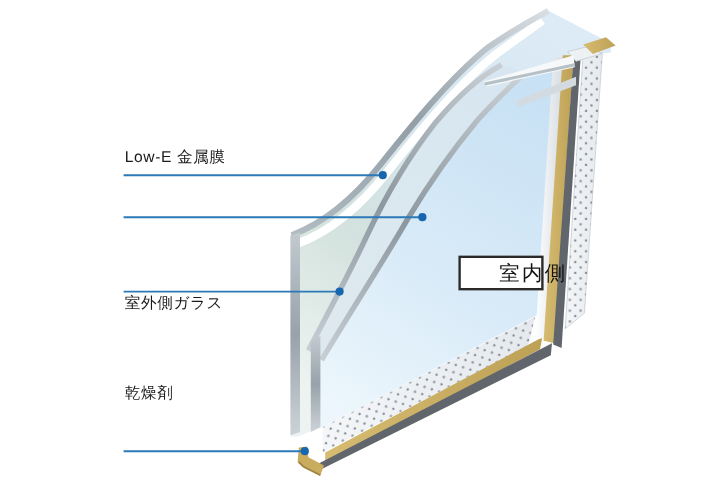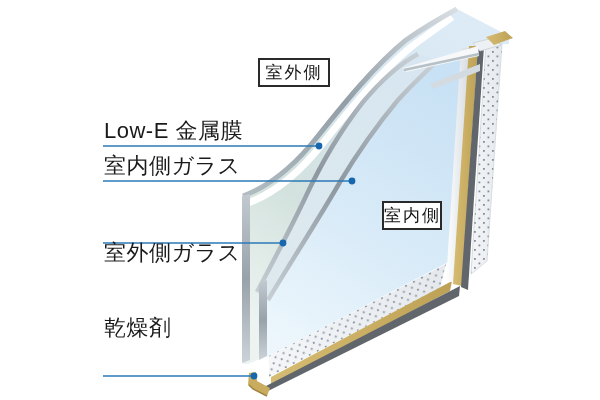--- a/index.html
+++ b/index.html
@@ -3,30 +3,30 @@
 <meta charset="utf-8">
 <style>
   html,body{margin:0;padding:0;background:#fff;}
   #stage{
     position:relative;width:600px;height:400px;background:#ffffff;
     font-family:"Liberation Sans","DejaVu Sans",sans-serif;overflow:hidden;
   }
   #art{position:absolute;left:0;top:0;z-index:1;}
   .callout{
     position:absolute;left:104px;z-index:3;color:#1a1a1a;
-    font-size:22px;line-height:19px;white-space:nowrap;letter-spacing:0.5px;
+    font-size:13px;line-height:19px;white-space:nowrap;letter-spacing:0.5px;
   }
   .side-box{
     position:absolute;z-index:3;box-sizing:border-box;height:29px;
     background:#ffffff;border:2px solid #2a2a2a;color:#111;
     font-size:17px;line-height:25px;text-align:center;letter-spacing:2px;
     white-space:nowrap;
   }
   #box-outdoor{left:258px;top:58px;width:72px;}
-  #box-indoor{left:382px;top:201px;width:60px;}
+  #box-indoor{left:382px;top:213px;width:71px;padding-left:32px;}
   #label-lowe{top:121px;}
   #label-indoor-glass{top:156px;}
   #label-outdoor-glass{top:219px;margin-top:24px;}
   #label-desiccant{top:318px;}
 </style>
 </head>
 <body>
 
 <div id="stage">
 
@@ -136,20 +136,18 @@
     </g>
     <g fill="#1767ae">
       <circle cx="319" cy="146" r="3.4"></circle>
       <circle cx="352" cy="181" r="3.4"></circle>
       <circle cx="283" cy="243" r="3.4"></circle>
       <circle cx="254" cy="376" r="3.4"></circle>
     </g>
   </svg>
 
   <div class="callout" id="label-lowe">Low-E 金属膜</div>
-  <div class="callout" id="label-indoor-glass">室内側ガラス</div>
   <div class="callout" id="label-outdoor-glass">室外側ガラス</div>
   <div class="callout" id="label-desiccant">乾燥剤</div>
 
-  <div class="side-box" id="box-outdoor">室外側</div>
   <div class="side-box" id="box-indoor">室内側</div>
 
 </div>
 
 </body></html>

